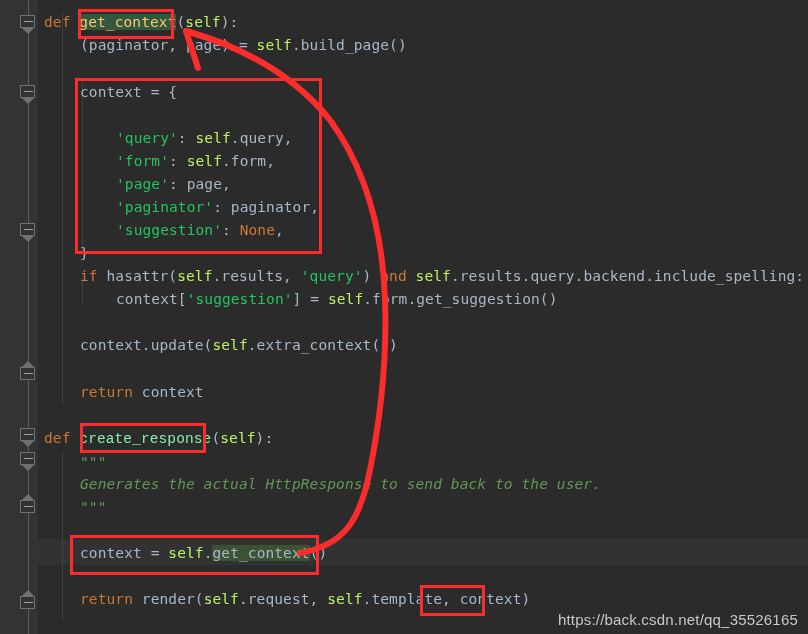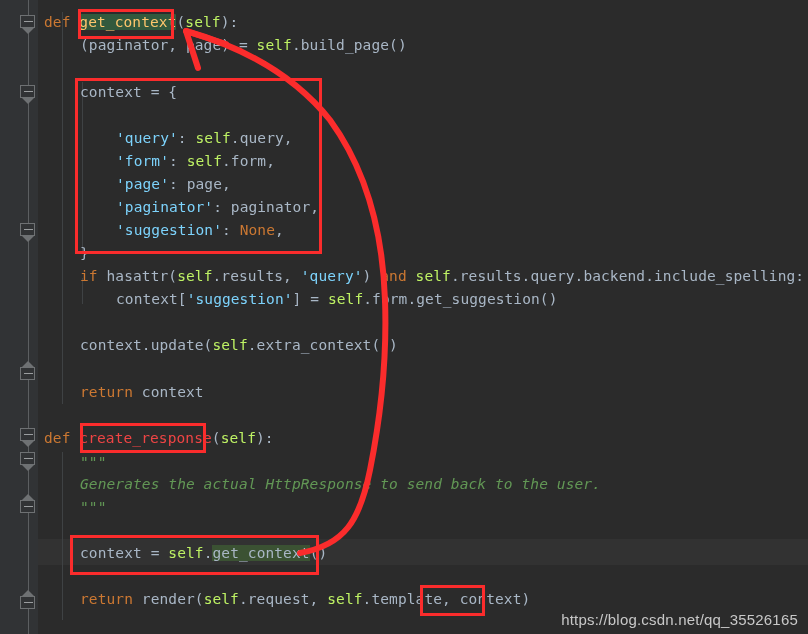--- a/index.html
+++ b/index.html
@@ -93,23 +93,23 @@
     line-height: 23.2px;
     letter-spacing: 0.1px;
     white-space: pre;
     color: #a9b7c6;
     pointer-events: none;
   }
   .cl { position: absolute; left: 44px; white-space: pre; }
 
   
   .kw   { color: #cc7832; }
-  .fn   { color: #ef4444; }
+  .fn   { color: #86efac; font-family: Liberation Mono, monospace; }
   .self { color: #bef264; }
-  .str  { color: #7dd3fc; }
+  .str  { color: #22c55e; }
   .cmt  { color: #629755; font-style: italic; }
   .plain{ color: #a9b7c6; }
 
   
   .hl {
     background: #32593d;
     color: #ffc66d;
     border-radius: 1px;
   }
   .hl2 {
@@ -210,15 +210,15 @@
                C 290,70 235,45 186,31" fill="none" stroke="#fb2c2c" stroke-width="6" stroke-linecap="round" stroke-linejoin="round"></path>
       <path d="M 186,31 L 226,44 M 186,31 L 198,68" fill="none" stroke="#fb2c2c" stroke-width="6" stroke-linecap="round"></path>
     </svg>
   <div class="rbox" style="left: 78px; top: 9px; width: 96px; height: 30px; border-color: rgb(251, 44, 44);"></div>
       <div class="rbox" style="left: 75px; top: 78px; width: 247px; height: 176px; border-color: rgb(251, 44, 44);"></div>
       <div class="rbox" style="left: 80px; top: 423px; width: 126px; height: 30px; border-color: rgb(251, 44, 44);"></div>
       <div class="rbox" style="left: 70px; top: 535px; width: 249px; height: 40px; border-color: rgb(251, 44, 44);"></div>
       <div class="rbox" style="left: 420px; top: 585px; width: 65px; height: 31px; border-color: rgb(251, 44, 44);"></div>
     </div>
 
-  <div id="watermark">https://blog.csdn.net/qq_35526165</div>
+  <div id="watermark">https://back.csdn.net/qq_35526165</div>
 
 </div>
 
 </body></html>

